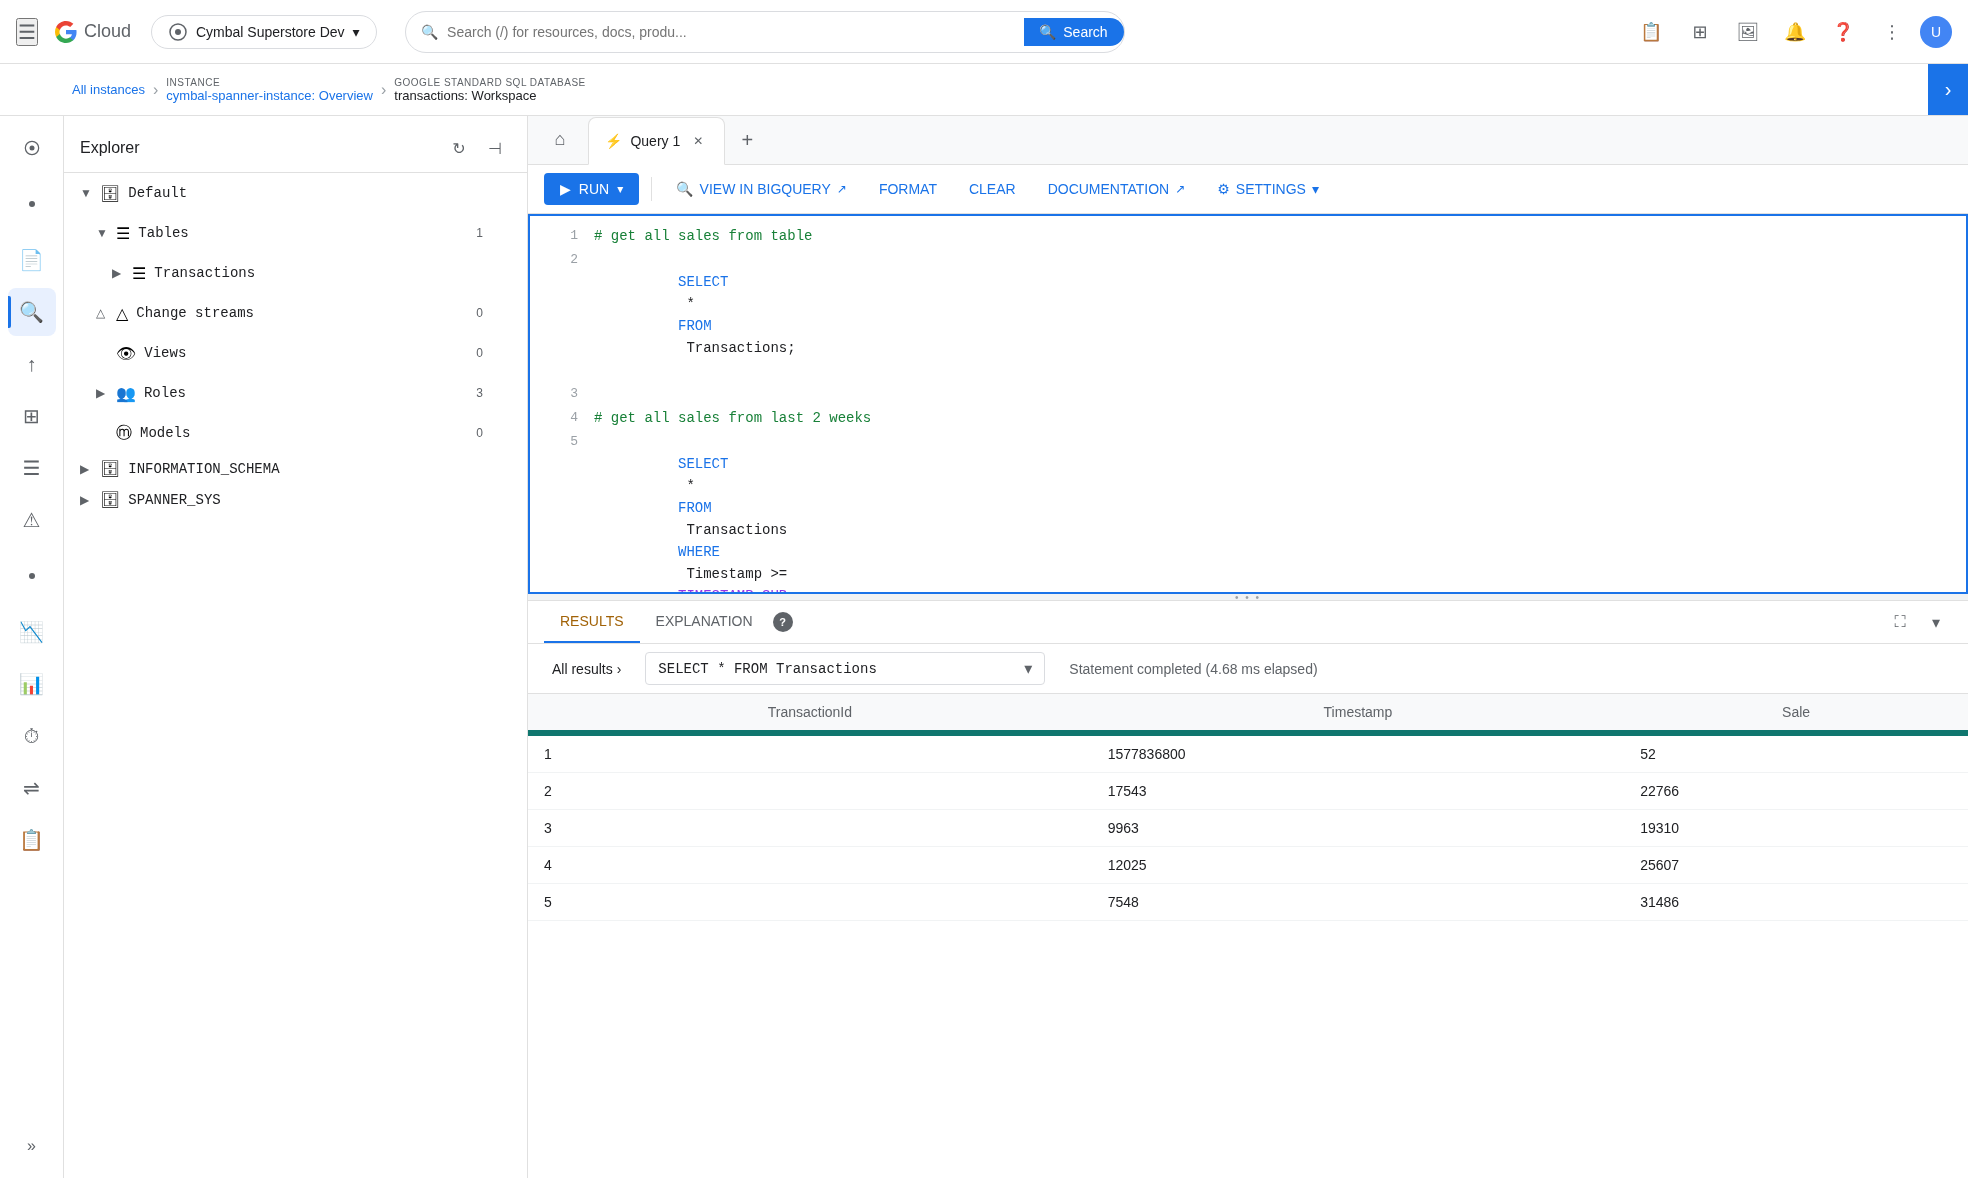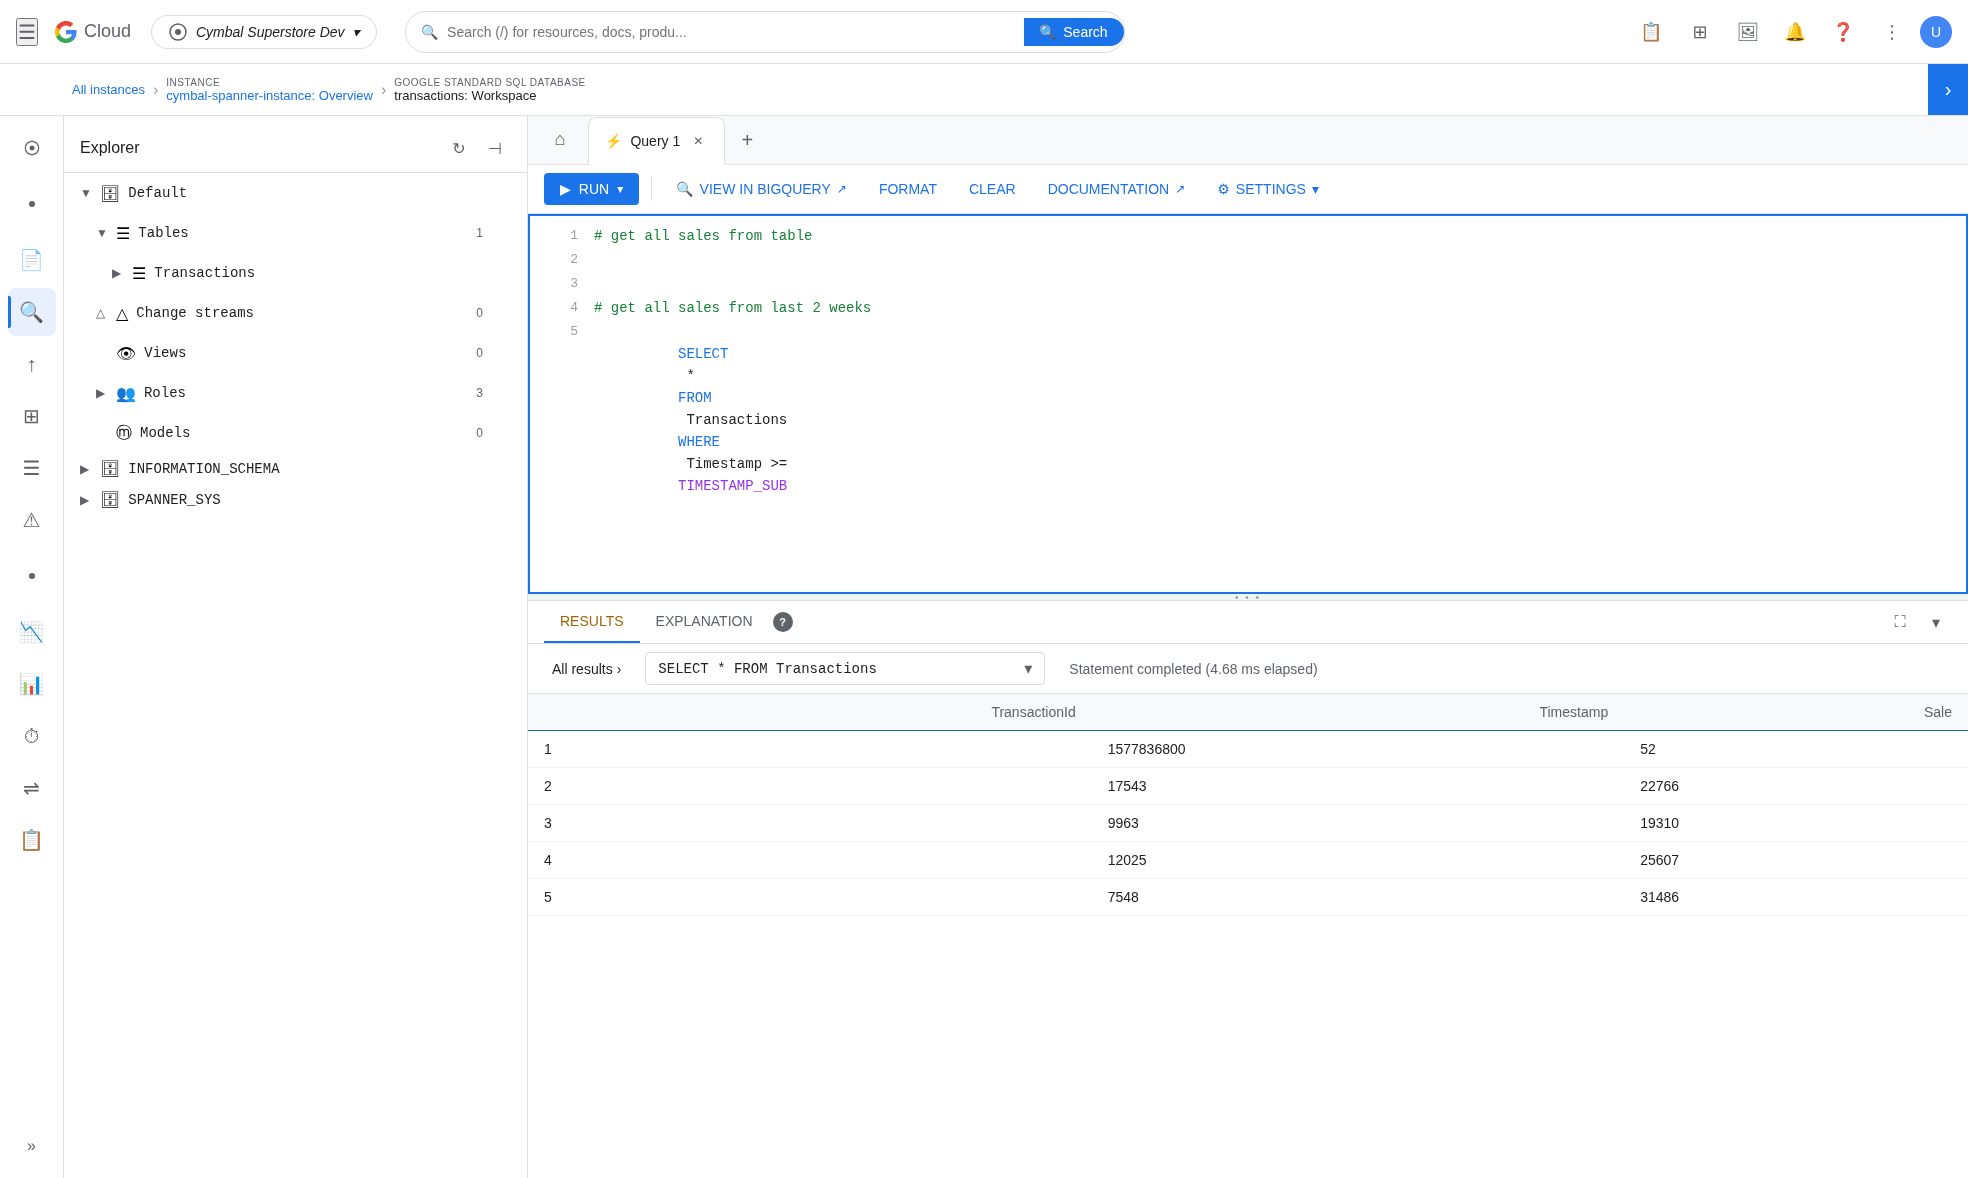--- a/index.html
+++ b/index.html
@@ -17,21 +17,21 @@
       position: fixed;
       top: 0; left: 0; right: 0;
       z-index: 100;
     }
     .topbar-menu-icon { color: #5f6368; font-size: 20px; cursor: pointer; margin-right: 4px; }
     .topbar-logo { display: flex; align-items: center; gap: 6px; text-decoration: none; }
     .topbar-project-btn {
       display: flex; align-items: center; gap: 8px;
       border: 1px solid #dadce0; border-radius: 24px;
       padding: 6px 16px; cursor: pointer; color: #202124;
-      font-size: 14px; margin-left: 8px; font-style: italic;
+      font-size: 14px; margin-left: 8px;
     }
     .topbar-search {
       flex: 1; max-width: 720px; margin-left: 16px;
       display: flex; align-items: center;
       border: 1px solid #dadce0; border-radius: 24px;
       padding: 6px 16px; gap: 8px; cursor: text;
     }
     .topbar-search input {
       border: none; outline: none; flex: 1; font-size: 14px; color: #5f6368;
       background: transparent;
@@ -339,24 +339,24 @@
 
     
     .data-table {
       width: 100%;
       border-collapse: collapse;
       font-size: 14px;
     }
     .data-table th {
       background: #f8f9fa;
       padding: 10px 16px;
-      text-align: right;
+      text-align: center;
       font-weight: 500;
       color: #5f6368;
-      border-bottom: 1px solid #0f766e;
+      border-bottom: 6px solid #0f766e;
       white-space: nowrap;
     }
     .data-table td {
       padding: 10px 16px;
       border-bottom: 1px solid #f1f3f4;
       color: #202124;
     }
     .table-container { overflow: auto; flex: 1; }
 
     
@@ -640,20 +640,26 @@
       </button>
     </div>
 
     <div class="code-editor">
       <div class="code-line">
         <span class="line-number">1</span>
         <span class="line-content code-comment"># get all sales from table</span>
       </div>
       <div class="code-line">
         <span class="line-number">2</span>
+        <span class="line-content">
+          <span class="code-keyword">SELECT</span>
+          <span> * </span>
+          <span class="code-keyword">FROM</span>
+          <span> Transactions;</span>
+        </span>
       </div>
       <div class="code-line">
         <span class="line-number">3</span>
         <span class="line-content">&nbsp;</span>
       </div>
       <div class="code-line">
         <span class="line-number">4</span>
         <span class="line-content code-comment"># get all sales from last 2 weeks</span>
       </div>
       <div class="code-line">

